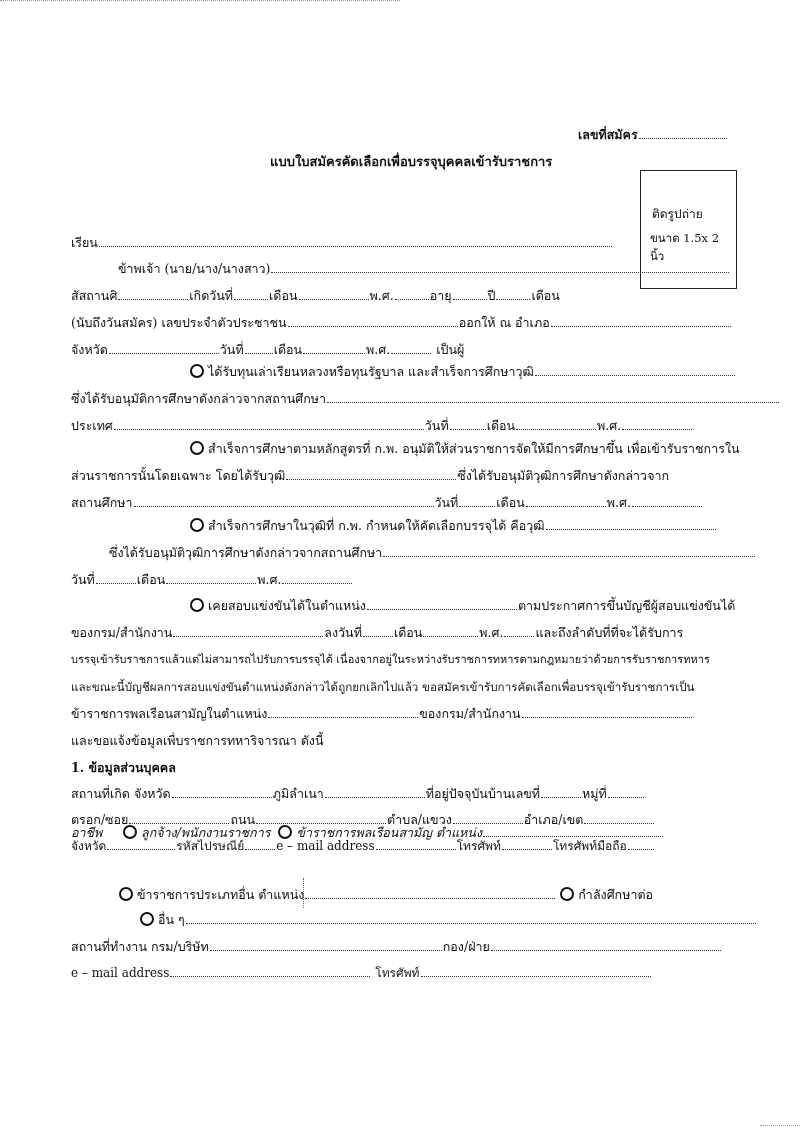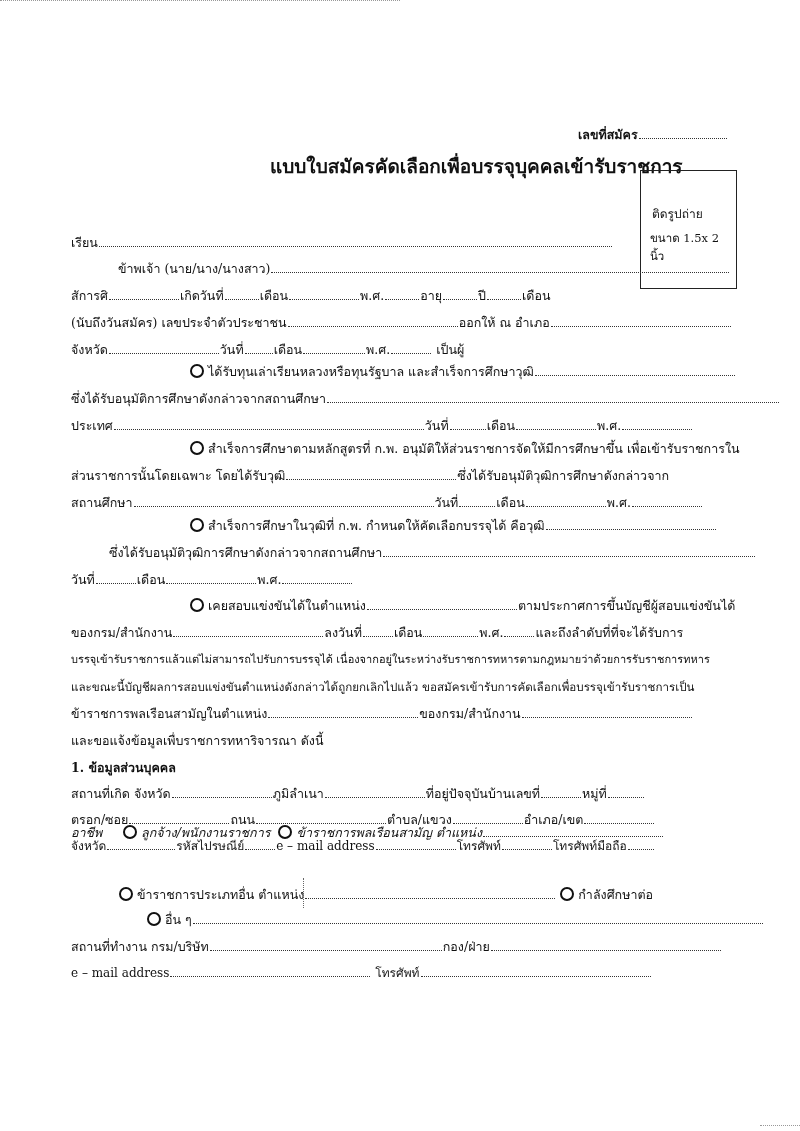--- a/index.html
+++ b/index.html
@@ -10,21 +10,21 @@
   }
   .scan-top { position: absolute; left: 0; top: 0; width: 400px; height: 4px;
     border-top: 1px dotted #999; }
   .scan-br { position: absolute; right: 0; bottom: 4px; width: 40px; height: 1px;
     border-top: 1px dotted #999; }
   .line { position: absolute; white-space: nowrap; line-height: 16px; }
   .dots { display: inline-block; border-bottom: 1px dotted #333; height: 11px;
     vertical-align: baseline; margin: 0 1px; }
   .radio { display: inline-block; width: 10px; height: 10px; border: 2px solid #111;
     border-radius: 50%; vertical-align: -2px; margin-right: 4px; background: #fff; }
-  .title { position: absolute; top: 151px; left: 270px; font-size: 19px; font-weight: bold; }
+  .title { position: absolute; top: 151px; left: 270px; font-size: 13px; font-weight: bold; }
   .photo-box { position: absolute; left: 640px; top: 170px; width: 97px; height: 119px;
     border: 1px solid #222; box-sizing: border-box; }
   .photo-box .l1 { position: absolute; left: 11px; top: 33px; font-size: 12px; }
   .photo-box .l2 { position: absolute; left: 9px; top: 58px; font-size: 11.5px; }
   .section-head { font-weight: bold; }
   .vbar { position: absolute; left: 303px; top: 878px; width: 0; height: 30px;
     border-left: 1px dotted #666; }
 </style>
 </head>
 <body>
@@ -45,21 +45,21 @@
 
 <div class="line" style="top:235px; left:71px;">
   <span>เรียน</span><span class="dots" style="width:513px"></span>
 </div>
 
 <div class="line" style="top:261px; left:118px;">
   <span>ข้าพเจ้า (นาย/นาง/นางสาว)</span><span class="dots" style="width:458px"></span>
 </div>
 
 <div class="line" style="top:288px; left:71px;">
-  <span>สัการศิ</span><span class="dots" style="width:70px"></span><span>เกิดวันที่</span><span class="dots" style="width:34px"></span><span>เดือน</span><span class="dots" style="width:70px"></span><span>พ.ศ.</span><span class="dots" style="width:34px"></span><span>อายุ</span><span class="dots" style="width:34px"></span><span>ปี</span><span class="dots" style="width:34px"></span><span>เดือน</span>
+  <span>สัสถานศิ</span><span class="dots" style="width:70px"></span><span>เกิดวันที่</span><span class="dots" style="width:34px"></span><span>เดือน</span><span class="dots" style="width:70px"></span><span>พ.ศ.</span><span class="dots" style="width:34px"></span><span>อายุ</span><span class="dots" style="width:34px"></span><span>ปี</span><span class="dots" style="width:34px"></span><span>เดือน</span>
 </div>
 
 <div class="line" style="top:315px; left:71px;">
   <span>(นับถึงวันสมัคร)</span>
   <span>เลขประจำตัวประชาชน</span><span class="dots" style="width:170px"></span><span>ออกให้ ณ อำเภอ</span><span class="dots" style="width:180px"></span>
 </div>
 
 <div class="line" style="top:342px; left:71px;">
   <span>จังหวัด</span><span class="dots" style="width:110px"></span><span>วันที่</span><span class="dots" style="width:28px"></span><span>เดือน</span><span class="dots" style="width:62px"></span><span>พ.ศ.</span><span class="dots" style="width:40px"></span>
   <span>เป็นผู้</span>
@@ -123,21 +123,21 @@
 <div class="line" style="top:825px; left:71px;font-style:italic;">
   <span style="display:inline-block; width:48px;">อาชีพ</span>
   <span class="radio"></span><span>ลูกจ้าง/พนักงานราชการ</span>
   &nbsp;<span class="radio"></span><span>ข้าราชการพลเรือนสามัญ ตำแหน่ง</span><span class="dots" style="width:180px"></span>
 </div>
 <div class="line" style="top:887px; left:119px;">
   <span class="radio"></span><span>ข้าราชการประเภทอื่น ตำแหน่ง</span><span class="dots" style="width:250px"></span>
   <span class="radio"></span><span>กำลังศึกษาต่อ</span>
 </div>
 <div class="vbar"></div>
-<div class="line" style="top:912px; left:119px;padding-left:28px;">
+<div class="line" style="top:912px; left:112px;padding-left:28px;">
   <span class="radio"></span><span>อื่น ๆ</span><span class="dots" style="width:570px"></span>
 </div>
 <div class="line" style="top:939px; left:71px;">
   <span>สถานที่ทำงาน กรม/บริษัท</span><span class="dots" style="width:232px"></span><span>กอง/ฝ่าย</span><span class="dots" style="width:230px"></span>
 </div>
 <div class="line" style="top:965px; left:71px; font-size:12px;">
   <span>e – mail address</span><span class="dots" style="width:200px"></span>
   <span>โทรศัพท์</span><span class="dots" style="width:230px"></span>
 </div>
 

